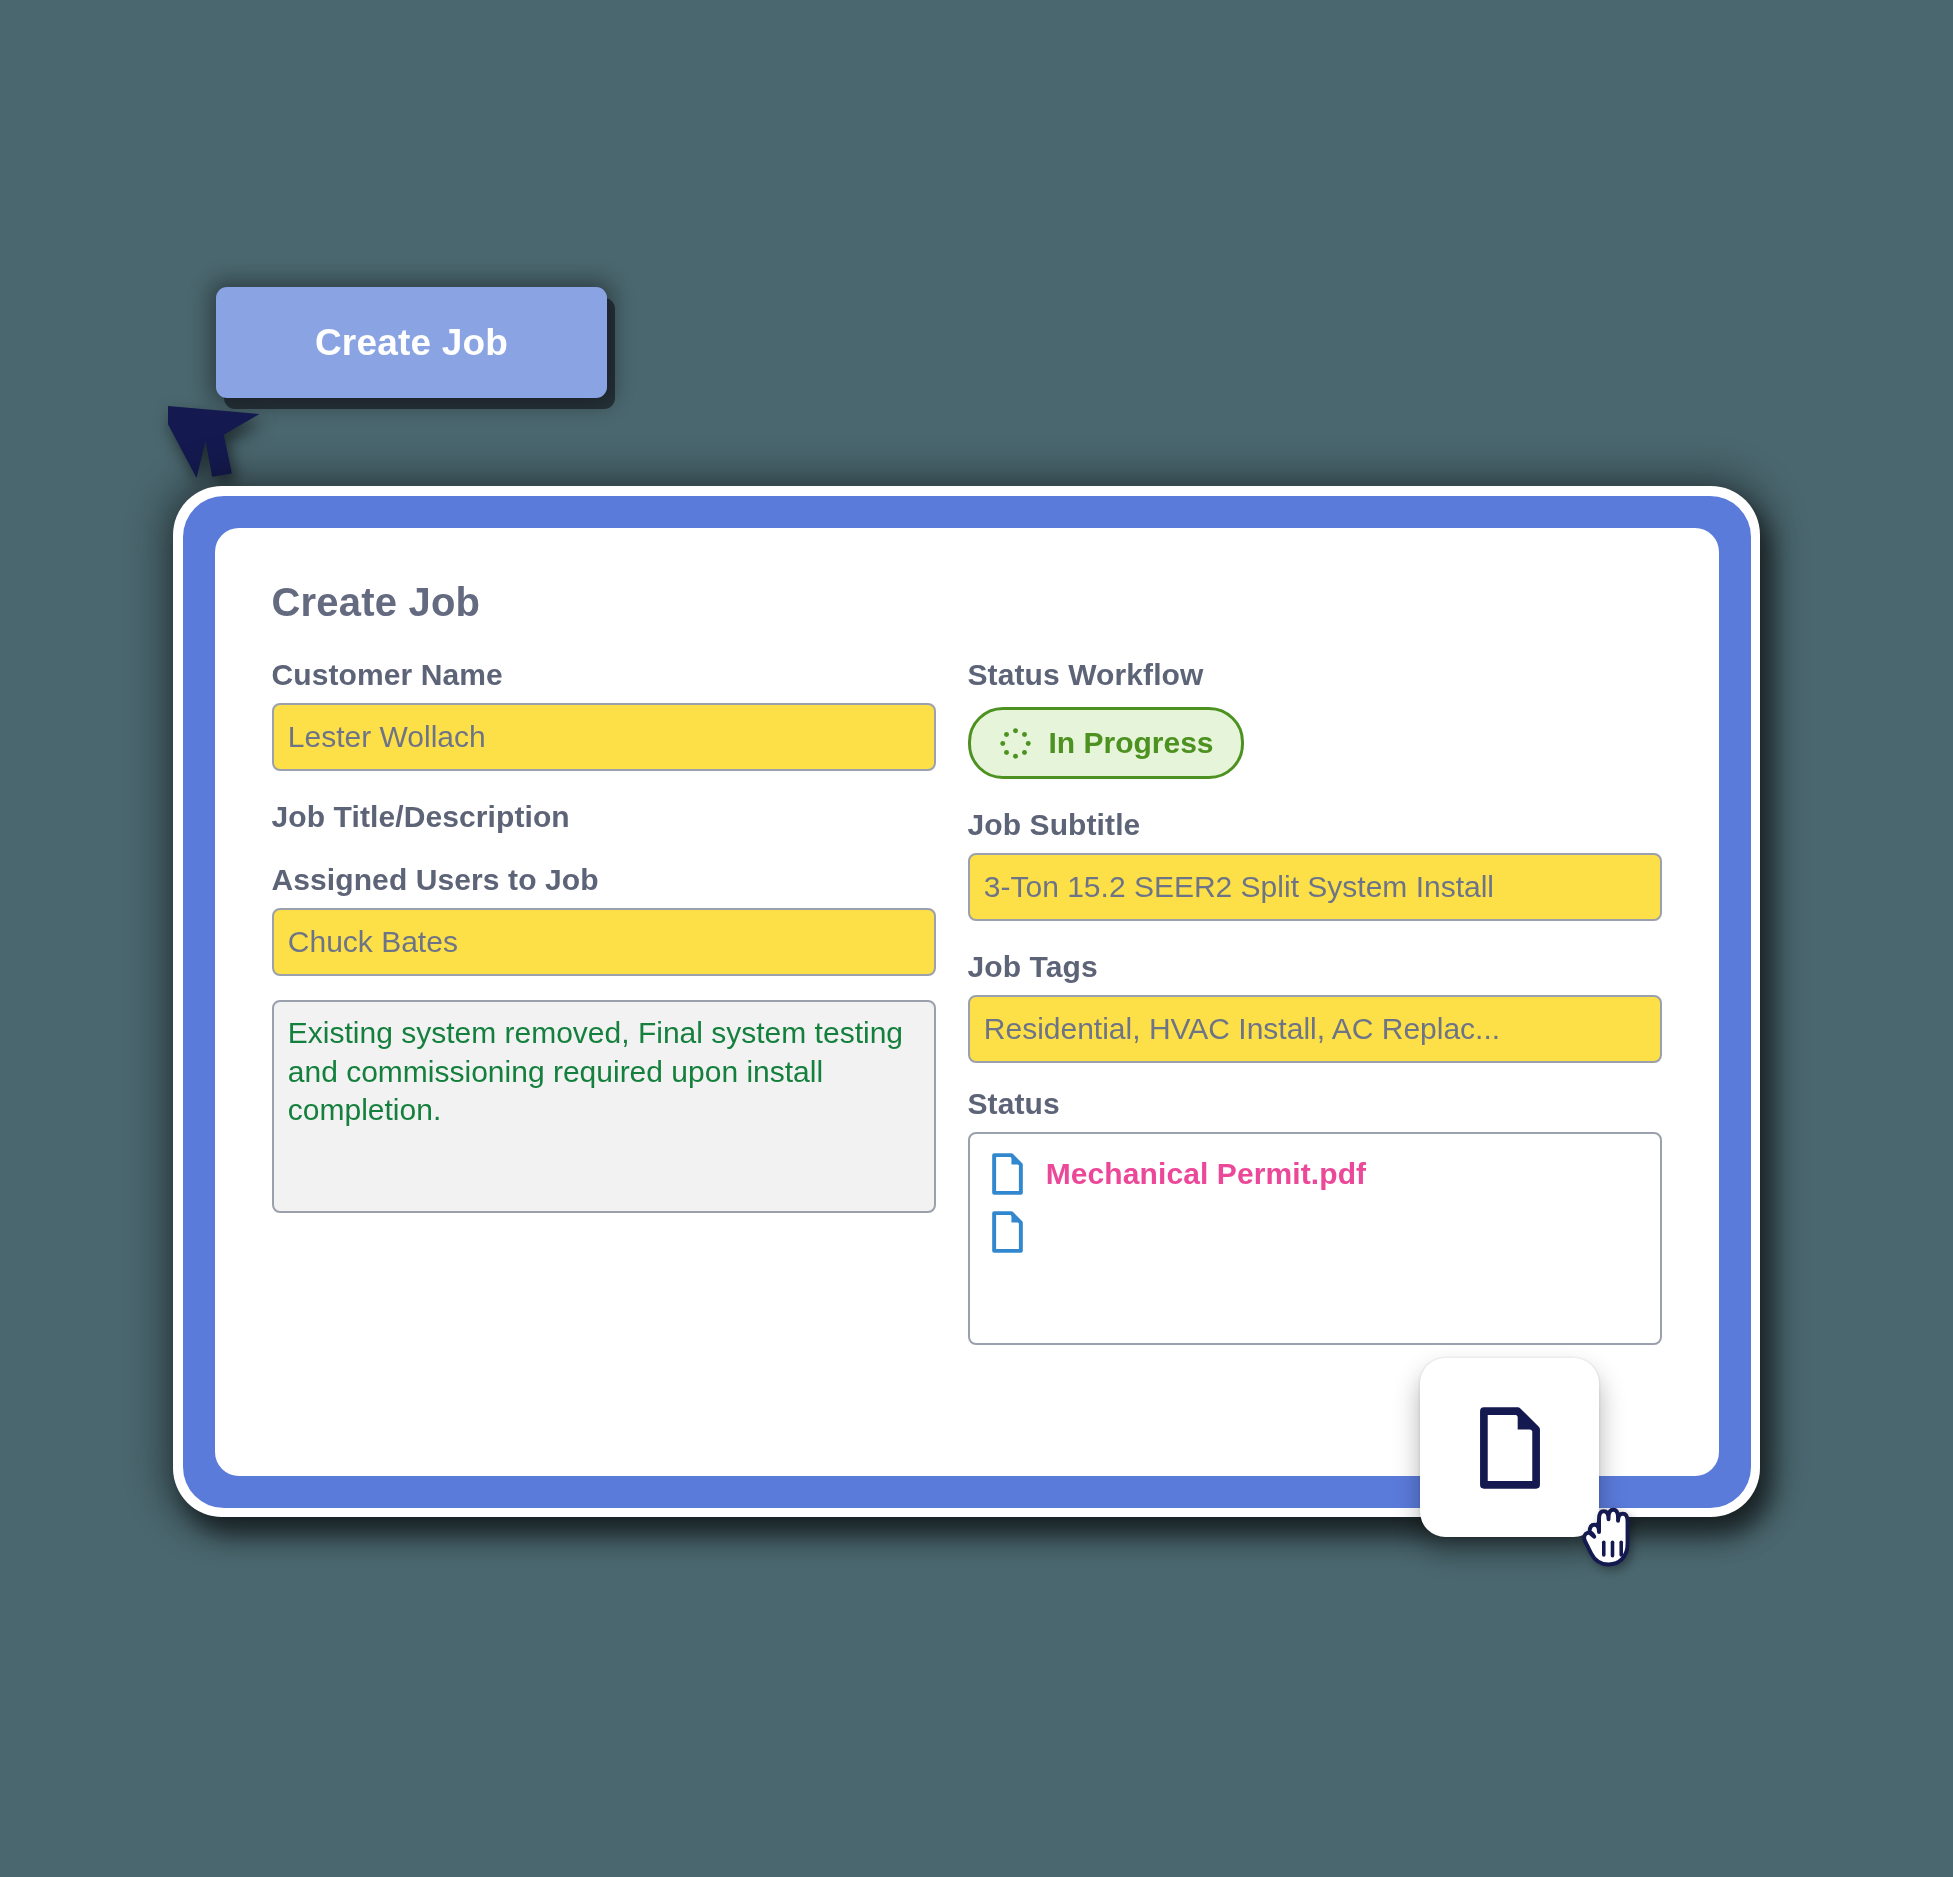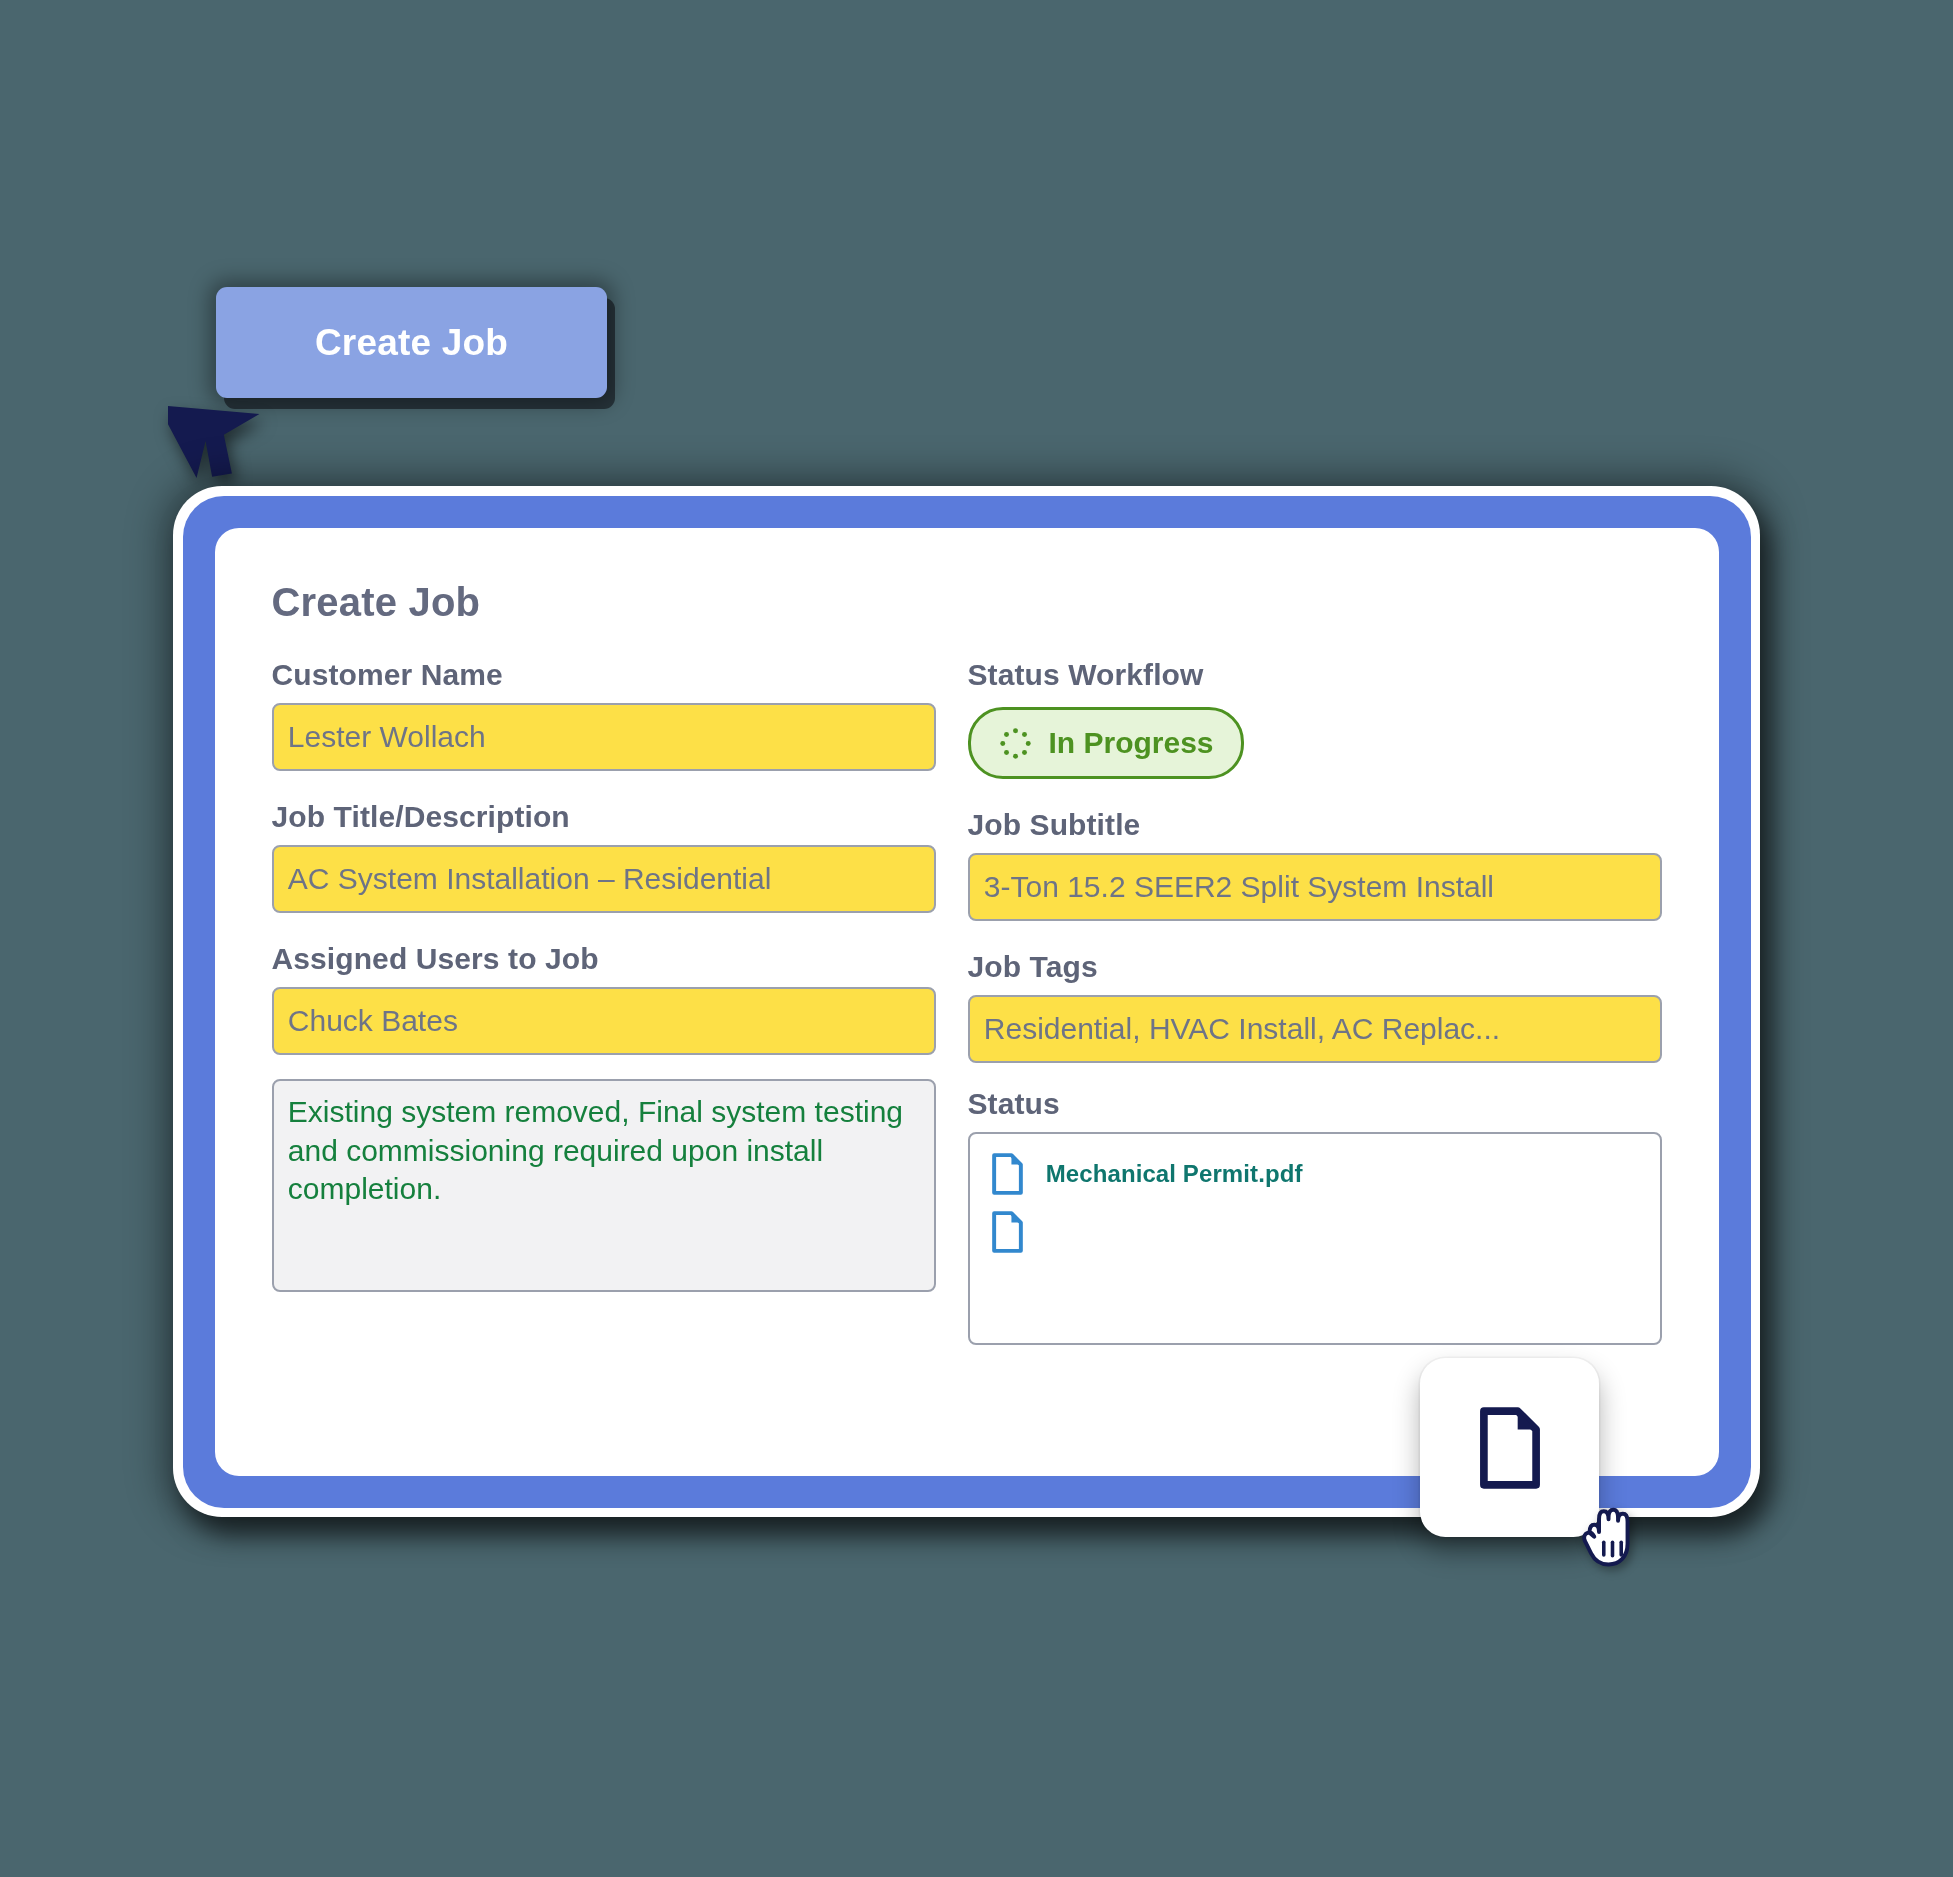--- a/index.html
+++ b/index.html
@@ -157,23 +157,23 @@
     border-radius: 8px;
     padding: 17.5px 20.6px;
   }
   .file-row {
     display: flex;
     align-items: center;
     gap: 20.6px;
     margin-bottom: 14.3px;
   }
   .file-name {
-    font-size: 24px;
-    font-weight: bold;
-    color: #0f766e;
+    font-size: 30px;
+    font-weight: bold;
+    color: #ec4899;
     letter-spacing: 0.1px;
   }
 
   
   .drag-tile {
     position: absolute;
     left: 1420px;
     top: 1358px;
     width: 179px;
     height: 179px;
@@ -216,21 +216,20 @@
 
           <div>
 
             <div class="field">
               <div class="field-label">Customer Name</div>
               <div class="field-input" placeholder="Customer Name">Lester Wollach</div>
             </div>
 
             <div class="field">
               <div class="field-label">Job Title/Description</div>
-              <div class="field-input" placeholder="Job Title/Description">AC System Installation – Residential</div>
             </div>
 
             <div class="field tight">
               <div class="field-label">Assigned Users to Job</div>
               <div class="field-input" placeholder="Assigned Users to Job">Chuck Bates</div>
             </div>
 
             <div class="field">
               <div class="field-textarea" placeholder="Notes">Existing system removed, Final system testing and commissioning required upon install completion.</div>
             </div>

